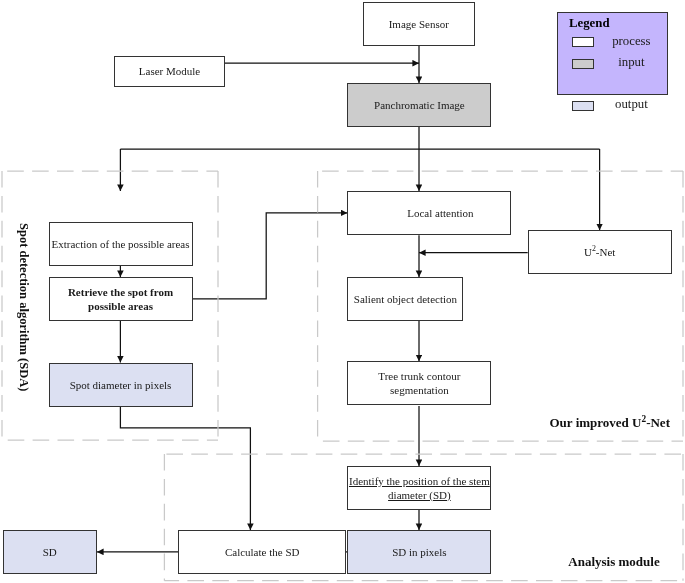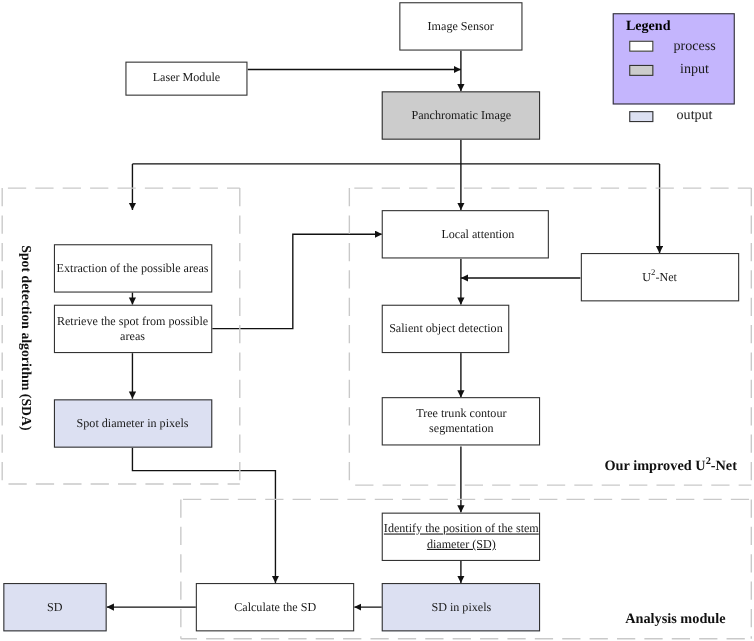--- a/index.html
+++ b/index.html
@@ -75,45 +75,45 @@
     </div>
 <div class="node proc" style="left:114.2px;top:41.5px;width:110.6px;height:31px;margin-top:14px;">
       <span>Laser Module</span>
     </div>
 <div class="node inp" style="left:347.4px;top:83px;width:144px;height:44px;">
       <span>Panchromatic Image</span>
     </div>
 <div class="node proc" style="left:48.5px;top:191px;width:144px;height:44px;margin-top:31px;">
       <span>Extraction of the possible areas</span>
     </div>
-<div class="node proc" style="left:48.5px;top:277px;width:144px;height:44px;">
+<div class="node proc" style="left:48.5px;top:277px;width:144px;height:44px;font-weight:bold;">
       <span>Retrieve the spot from possible areas</span>
     </div>
 <div class="node outp" style="left:48.5px;top:362.5px;width:144px;height:44px;">
       <span>Spot diameter in pixels</span>
     </div>
-<div class="node proc" style="left:347.4px;top:191px;width:152px;height:44px;padding-left:22px;">
+<div class="node proc" style="left:347.4px;top:191px;width:164px;height:44px;padding-left:22px;">
       <span>Local attention</span>
     </div>
 <div class="node proc" style="left:527.7px;top:230.2px;width:144px;height:44px;">
       <span><span>U</span><sup class="sup">2</sup><span>-Net</span></span>
     </div>
 <div class="node proc" style="left:347.4px;top:277px;width:116px;height:44px;">
       <span>Salient object detection</span>
     </div>
 <div class="node proc" style="left:347.4px;top:361.3px;width:144px;height:44px;">
       <span>Tree trunk contour segmentation</span>
     </div>
 <div class="node proc" style="left:347.4px;top:466px;width:144px;height:44px;text-decoration:underline;">
       <span>Identify the position of the stem diameter (SD)</span>
     </div>
 <div class="node outp" style="left:347.4px;top:530px;width:144px;height:44px;align-items:center;">
       <span>SD in pixels</span>
     </div>
-<div class="node proc" style="left:178.2px;top:530px;width:144px;height:44px;font-family:Liberation Serif, serif;">
+<div class="node proc" style="left:178.2px;top:530px;width:168px;height:44px;font-family:Liberation Serif, serif;">
       <span>Calculate the SD</span>
     </div>
 <div class="node outp" style="left:2.5px;top:530px;width:94.5px;height:44px;">
       <span>SD</span>
     </div>
 
 <div class="vlbl" style="left:29.6px;top:222.9px;transform:rotate(90deg);"><span>Spot detection algorithm (SDA)</span></div>
 <div class="lbl" style="left:549.5px;top:416.3px;"><span>Our improved U</span><sup class="sup">2</sup><span>-Net</span></div>
 <div class="lbl" style="left:568.3px;top:555.2px;"><span>Analysis module</span></div>
 

